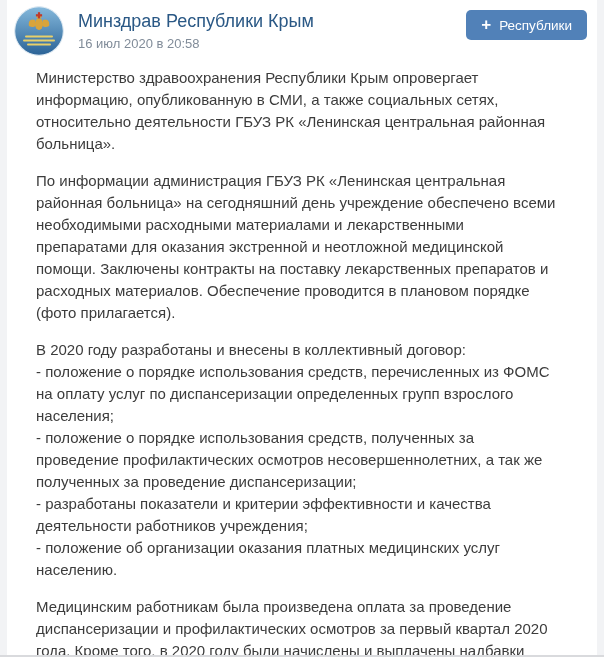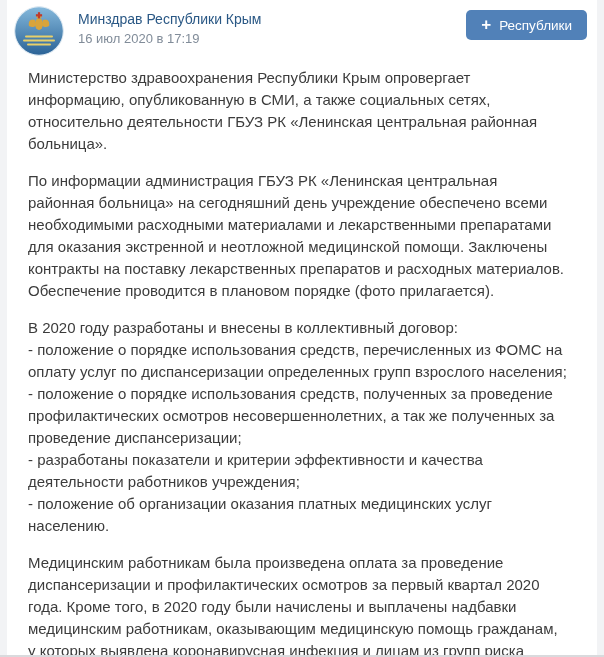--- a/index.html
+++ b/index.html
@@ -26,41 +26,41 @@
   .post-header{
     display:flex;align-items:flex-start;
     padding:4px 10px 0 7px;
   }
   .avatar{
     width:50px;height:50px;border-radius:50%;overflow:hidden;
     flex:0 0 50px;cursor:pointer;margin-top:2px;
   }
   .header-info{flex:1 1 auto;margin-left:14px;padding-top:7px;min-width:0;}
   .author{
-    display:block;font-size:14px;font-weight:500;
+    display:block;font-size:18px;font-weight:500;
     color:var(--link_blue,#2a5885);text-decoration:none;cursor:pointer;
   }
   .date{
     display:block;font-size:13px;margin-top:4px;
     color:var(--muted_gray,#818c99);text-decoration:none;cursor:pointer;
   }
   .subscribe{
     flex:0 0 auto;margin-top:6px;height:30px;padding:0 15px;
     border:none;border-radius:5px;cursor:pointer;
     background:var(--accent_blue,#5181b8);color:#fff;
     font-family:inherit;font-size:13.5px;
     display:inline-flex;align-items:center;gap:8px;
   }
   .subscribe .plus{font-size:17px;font-weight:bold;line-height:1;position:relative;top:-1px;}
   .post-text{
     padding:11px 22px 0 13px;
     color:var(--body_text,#3c3c3c);
     font-size:15px;line-height:22px;
   }
-  .post-paragraph{margin:0 8px 15px;white-space:pre-line;}
+  .post-paragraph{margin:0 16px 15px;white-space:pre-line;}
   .bottom-line{
     position:absolute;left:0;right:0;bottom:0;height:2px;
     background:var(--divider,#d9dadd);
   }
 </style>
 </head>
 <body>
 
 <div class="post-card">
 
@@ -91,21 +91,21 @@
         <g fill="#e8d06a">
           <rect x="11" y="29.5" width="28" height="2" rx="1"></rect>
           <rect x="9" y="33.5" width="32" height="2" rx="1"></rect>
           <rect x="13" y="37.5" width="24" height="2" rx="1"></rect>
         </g>
       </svg>
     </div>
 
     <div class="header-info">
       <a class="author">Минздрав Республики Крым</a>
-      <a class="date">16 июл 2020 в 17:19</a>
+      <a class="date">16 июл 2020 в 20:58</a>
     </div>
 
     <button class="subscribe">
       <span class="plus">+</span>
       <span>Республики</span>
     </button>
 
   </div>
 
   <div class="post-text">

